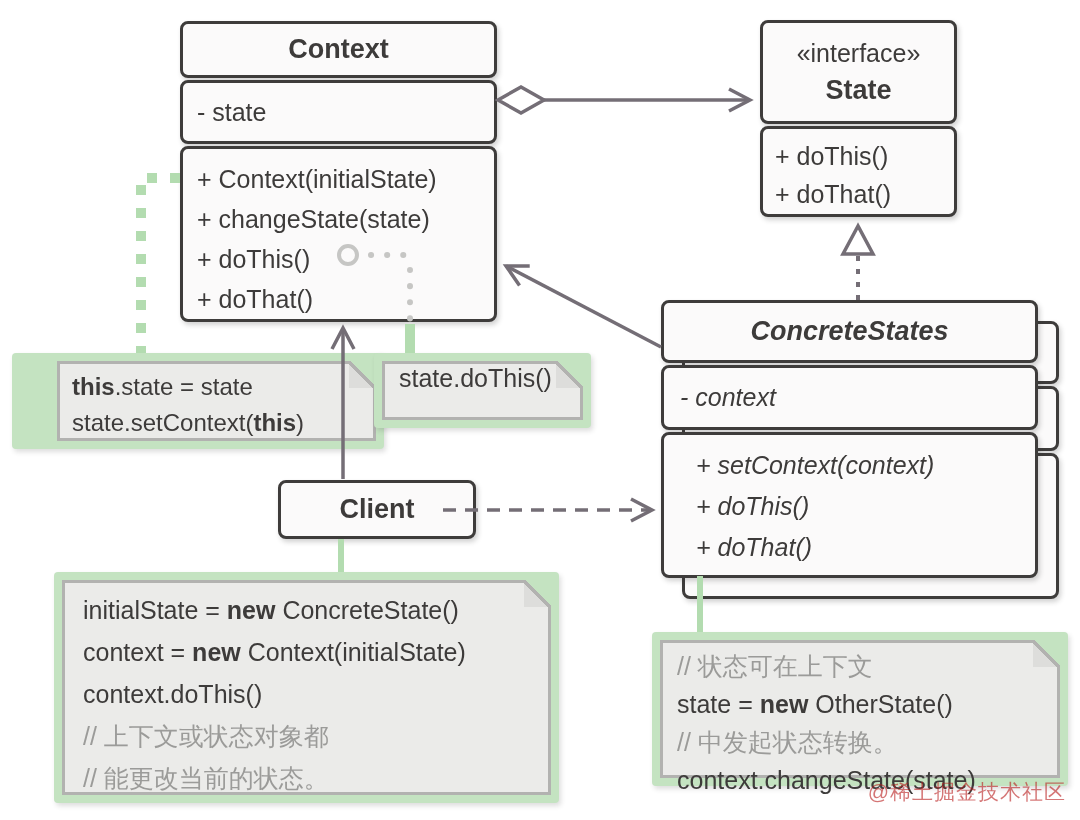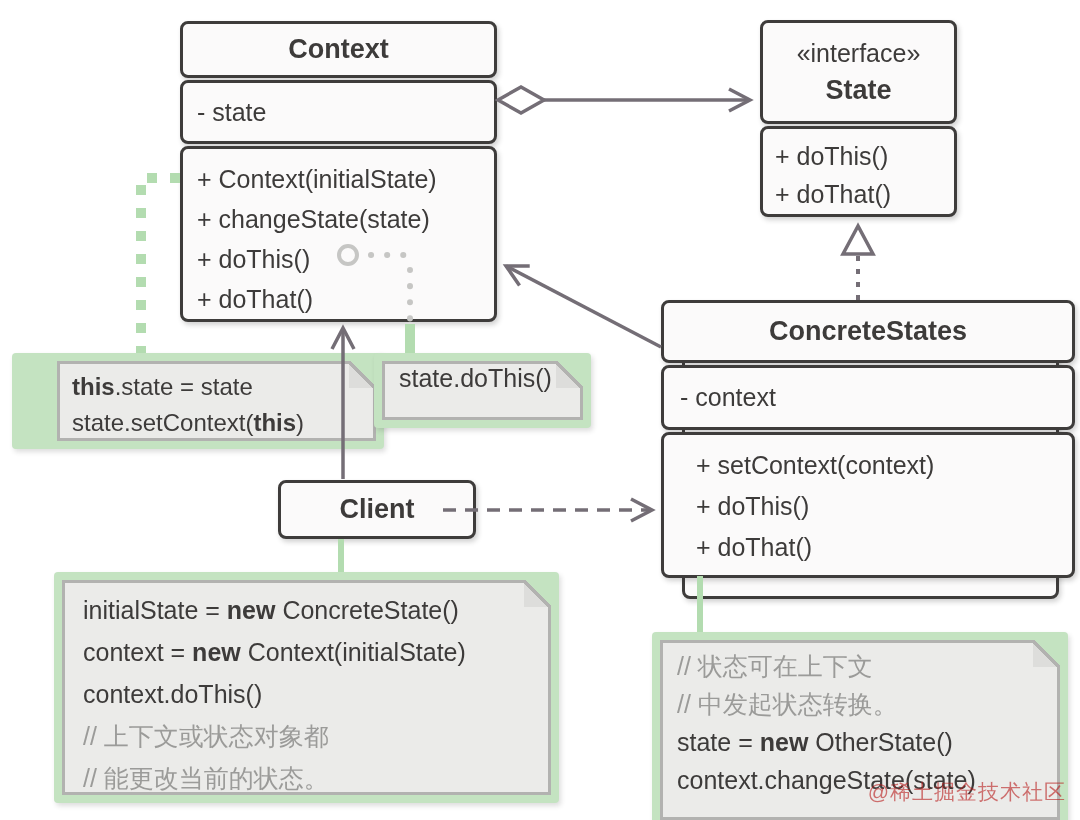--- a/index.html
+++ b/index.html
@@ -73,21 +73,21 @@
     <div class="comp" style="height:104px; display:flex; flex-direction:column; align-items:center; justify-content:center;">
       <div style="font-size:25px; line-height:36px;">«interface»</div>
       <div style="font-size:27px; font-weight:bold; line-height:38px;">State</div>
     </div>
     <div class="comp methods" style="height:91px; padding:8px 0 0 12px; line-height:38px;">
       <div class="mline">+ doThis()</div>
       <div class="mline">+ doThat()</div>
     </div>
   </div>
 
-  <div class="uml" style="left:661px; top:300px; width:414px;">
+  <div class="uml" style="left:661px; top:300px; width:377px;font-style:italic;">
     <div class="comp title" style="height:63px;">ConcreteStates</div>
     <div class="comp attrs" style="height:65px; padding-left:16px;">- context</div>
     <div class="comp methods" style="height:146px; padding:10px 0 0 32px; line-height:41px;">
       <div class="mline">+ setContext(context)</div>
       <div class="mline">+ doThis()</div>
       <div class="mline">+ doThat()</div>
     </div>
   </div>
 
   <div class="uml" style="left:242px; top:480px; width:198px;padding-left:36px;">
@@ -114,25 +114,25 @@
       <div class="corner"></div>
       <div class="nline"><span>initialState = </span><span class="b">new</span><span> ConcreteState()</span></div>
       <div class="nline"><span>context = </span><span class="b">new</span><span> Context(initialState)</span></div>
       <div class="nline"><span>context.doThis()</span></div>
       <div class="nline cmt"><span>// 上下文或状态对象都</span></div>
       <div class="nline cmt"><span>// 能更改当前的状态。</span></div>
     </div>
   </div>
 
   <div class="halo" style="left:652px; top:632px;">
-    <div class="note" style="width:400px; height:180px; padding:4px 16px 0 14px; line-height:38px;">
+    <div class="note" style="width:400px; height:138px; padding:4px 16px 0 14px; line-height:38px;">
       <div class="corner"></div>
       <div class="nline cmt"><span>// 状态可在上下文</span></div>
+      <div class="nline"><span>state = </span><span class="b">new</span><span> OtherState()</span></div>
       <div class="nline cmt"><span>// 中发起状态转换。</span></div>
-      <div class="nline"><span>state = </span><span class="b">new</span><span> OtherState()</span></div>
       <div class="nline"><span>context.changeState(state)</span></div>
     </div>
   </div>
 
   <svg class="overlay" width="1080" height="820" viewBox="0 0 1080 820">
     <defs>
       <marker id="arrow" markerWidth="30" markerHeight="30" refX="25" refY="15" orient="auto" markerUnits="userSpaceOnUse">
         <path d="M4,4 L25,15 L4,26" fill="none" stroke="#746e76" stroke-width="3.5"></path>
       </marker>
     </defs>

